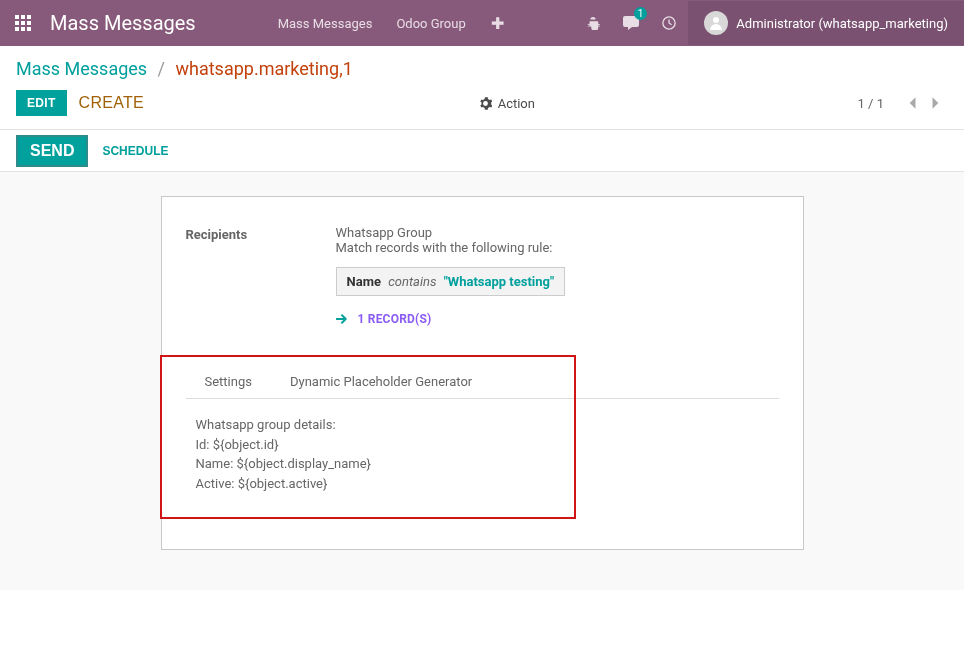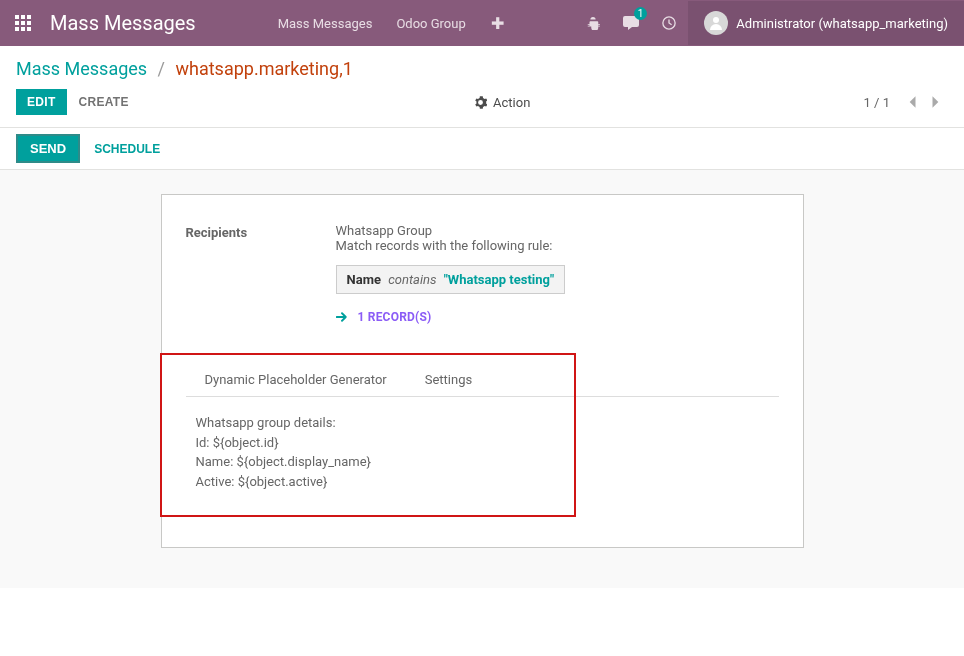--- a/index.html
+++ b/index.html
@@ -26,32 +26,32 @@
     
     .breadcrumb-row { padding: 12px 16px 0 16px; }
     .breadcrumb { font-size: 18px; }
     .breadcrumb-link { color: #00a09d; cursor: pointer; }
     .breadcrumb-sep { color: #9b9b9b; margin: 0 6px; }
     .breadcrumb-current { color: #c2410c; }
 
     
     .control-row { display: flex; align-items: center; padding: 10px 16px 12px 16px; }
     .btn-primary { background: #00a09d; color: #fff; border: 1px solid #00a09d; padding: 5px 10px; font-size: 12px; font-weight: 600; letter-spacing: .3px; cursor: pointer; text-transform: uppercase;}
-    .btn-link { background: transparent; color: #737373; border: none; padding: 5px 12px; font-size: 12px; font-weight: 700; letter-spacing: .3px; cursor: pointer; text-transform: uppercase;}
+    .btn-link { background: transparent; color: #a16207; border: none; padding: 5px 12px; font-size: 16px; font-weight: 400; letter-spacing: .3px; cursor: pointer; text-transform: uppercase;}
     .control-center { flex: 1; display: flex; justify-content: center; align-items: center; gap: 6px; cursor: pointer; color: #4c4c4c; }
     .control-center svg { fill: #4c4c4c; }
-    .pager { display: flex; align-items: center; gap: 10px; color: #666; }
+    .pager { display: flex; align-items: center; gap: 16px; color: #666; }
     .pager-arrows { display: flex; }
     .pager-arrow { width: 24px; height: 24px; display: flex; align-items: center; justify-content: center; cursor: pointer; color: #999; }
 
     
     .status-bar { background: #fff; border-top: 1px solid #e2e2e0; height: 42px; display: flex; align-items: stretch; padding: 0 16px; }
     .status-left { display: flex; align-items: center; padding: 6px 0;}
     .status-right { margin-left: auto; display: flex; align-items: center; }
-    .send-btn { background: #00a09d; color: #fff; border: 2px solid #2e8b89; padding: 5px 12px; font-size: 13px; font-weight: 600; cursor: pointer; text-transform: uppercase; }
+    .send-btn { background: #00a09d; color: #fff; border: 2px solid #2e8b89; padding: 5px 12px; font-size: 16px; font-weight: 600; cursor: pointer; text-transform: uppercase; }
     .sched-btn { background: transparent; color: #00a09d; border: none; padding: 5px 14px; font-size: 12px; font-weight: 600; cursor: pointer; text-transform: uppercase; }
     .stage { position: relative; display: flex; align-items: center; padding: 0 14px 0 22px; height: 30px; font-size: 11px; font-weight: 600; color: #aaa; background: #fff; }
     .stage::after { content: ""; position: absolute; right: -10px; top: 0; width: 0; height: 0; border-top: 15px solid transparent; border-bottom: 15px solid transparent; border-left: 10px solid #fff; z-index: 2; }
     .stage::before { content: ""; position: absolute; right: -11px; top: 0; width: 0; height: 0; border-top: 15px solid transparent; border-bottom: 15px solid transparent; border-left: 10px solid #e2e2e0; z-index: 1; }
     .stage.active { background: #e2e2e0; color: #875a7b; }
     .stage.active::after { border-left-color: #e2e2e0; }
     .stage:last-child::after, .stage:last-child::before { display: none; }
 
     
     .sheet-wrapper { background: #f9f9f9; padding: 0; border-top: 1px solid #e2e2e0;}
@@ -195,22 +195,22 @@
             <svg width="12" height="12" viewBox="0 0 16 16">
                 <path d="M1 8h11M8 3l5 5-5 5" stroke="#00a09d" stroke-width="2.5" fill="none" stroke-linecap="round" stroke-linejoin="round"></path>
               </svg>
             <span class="records-link">1 RECORD(S)</span>
           </div>
         </div>
       </div>
 
       <div class="tabs-container">
         <div class="tabs-bar">
+          <div class="tab">Settings</div>
           <div class="tab">Dynamic Placeholder Generator</div>
-          <div class="tab">Settings</div>
         </div>
         <div class="tab-content">
           <p>Whatsapp group details:</p>
           <p>Id: ${object.id}</p>
           <p>Name: ${object.display_name}</p>
           <p>Active: ${object.active}</p>
         </div>
       </div>
 
       <div class="red-box" style="left:-2px; top:158px; width:416px; height:164px;"></div>

